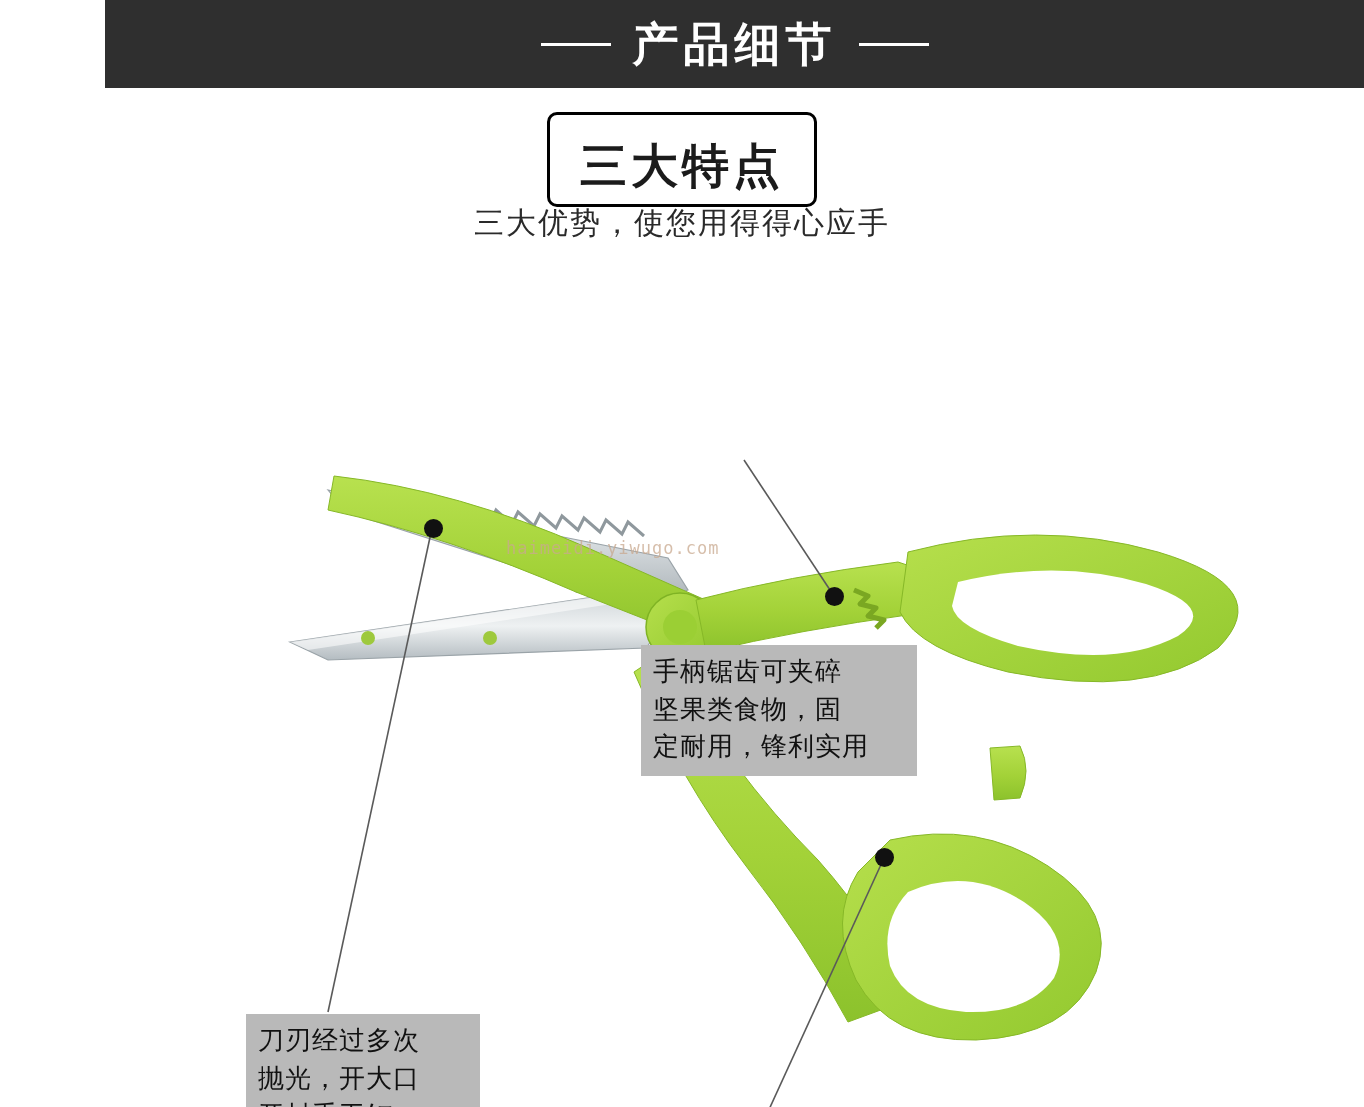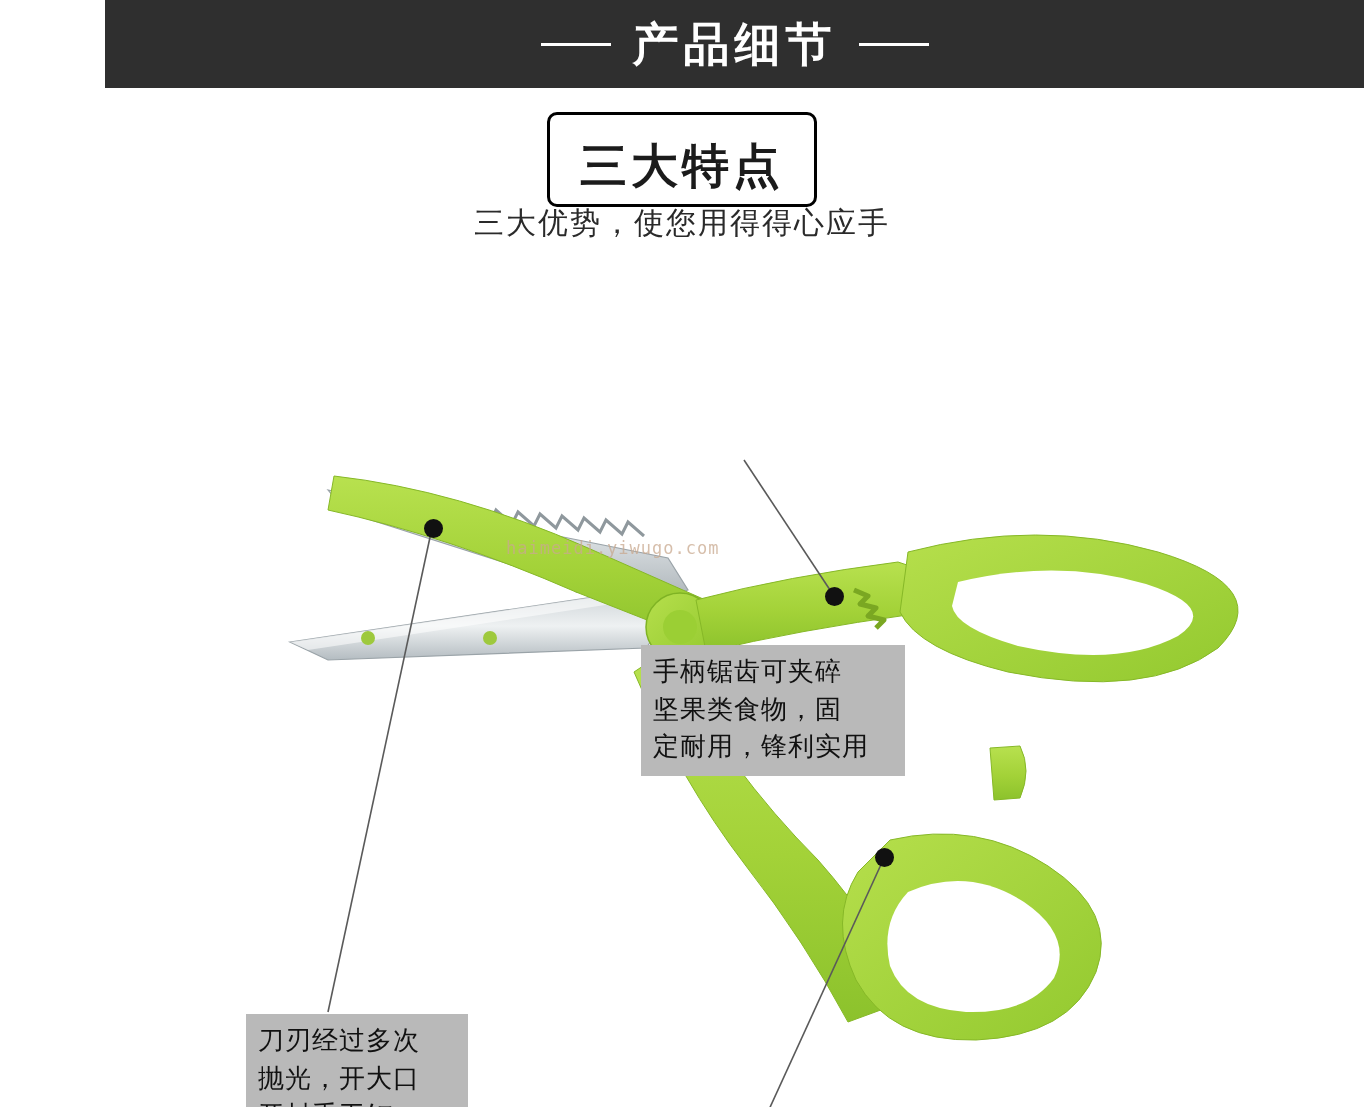--- a/index.html
+++ b/index.html
@@ -102,21 +102,21 @@
   
   .scissors { position: absolute; left: 0; top: 0; width: 1364px; height: 807px; }
 
   
   .callout {
     position: absolute;
     background: #b9b9b9;
     color: #111111;
     font-size: 26px;
     line-height: 1.45;
-    padding: 8px 12px 10px 12px;
+    padding: 8px 24px 10px 12px;
     letter-spacing: 1px;
     white-space: pre-line;
   }
   #callout-handle-teeth { left: 613px; top: 345px; width: 240px; }
   #callout-blade        { left: 218px; top: 714px; width: 198px; }
 
   .dot {
     position: absolute;
     width: 19px;
     height: 19px;

